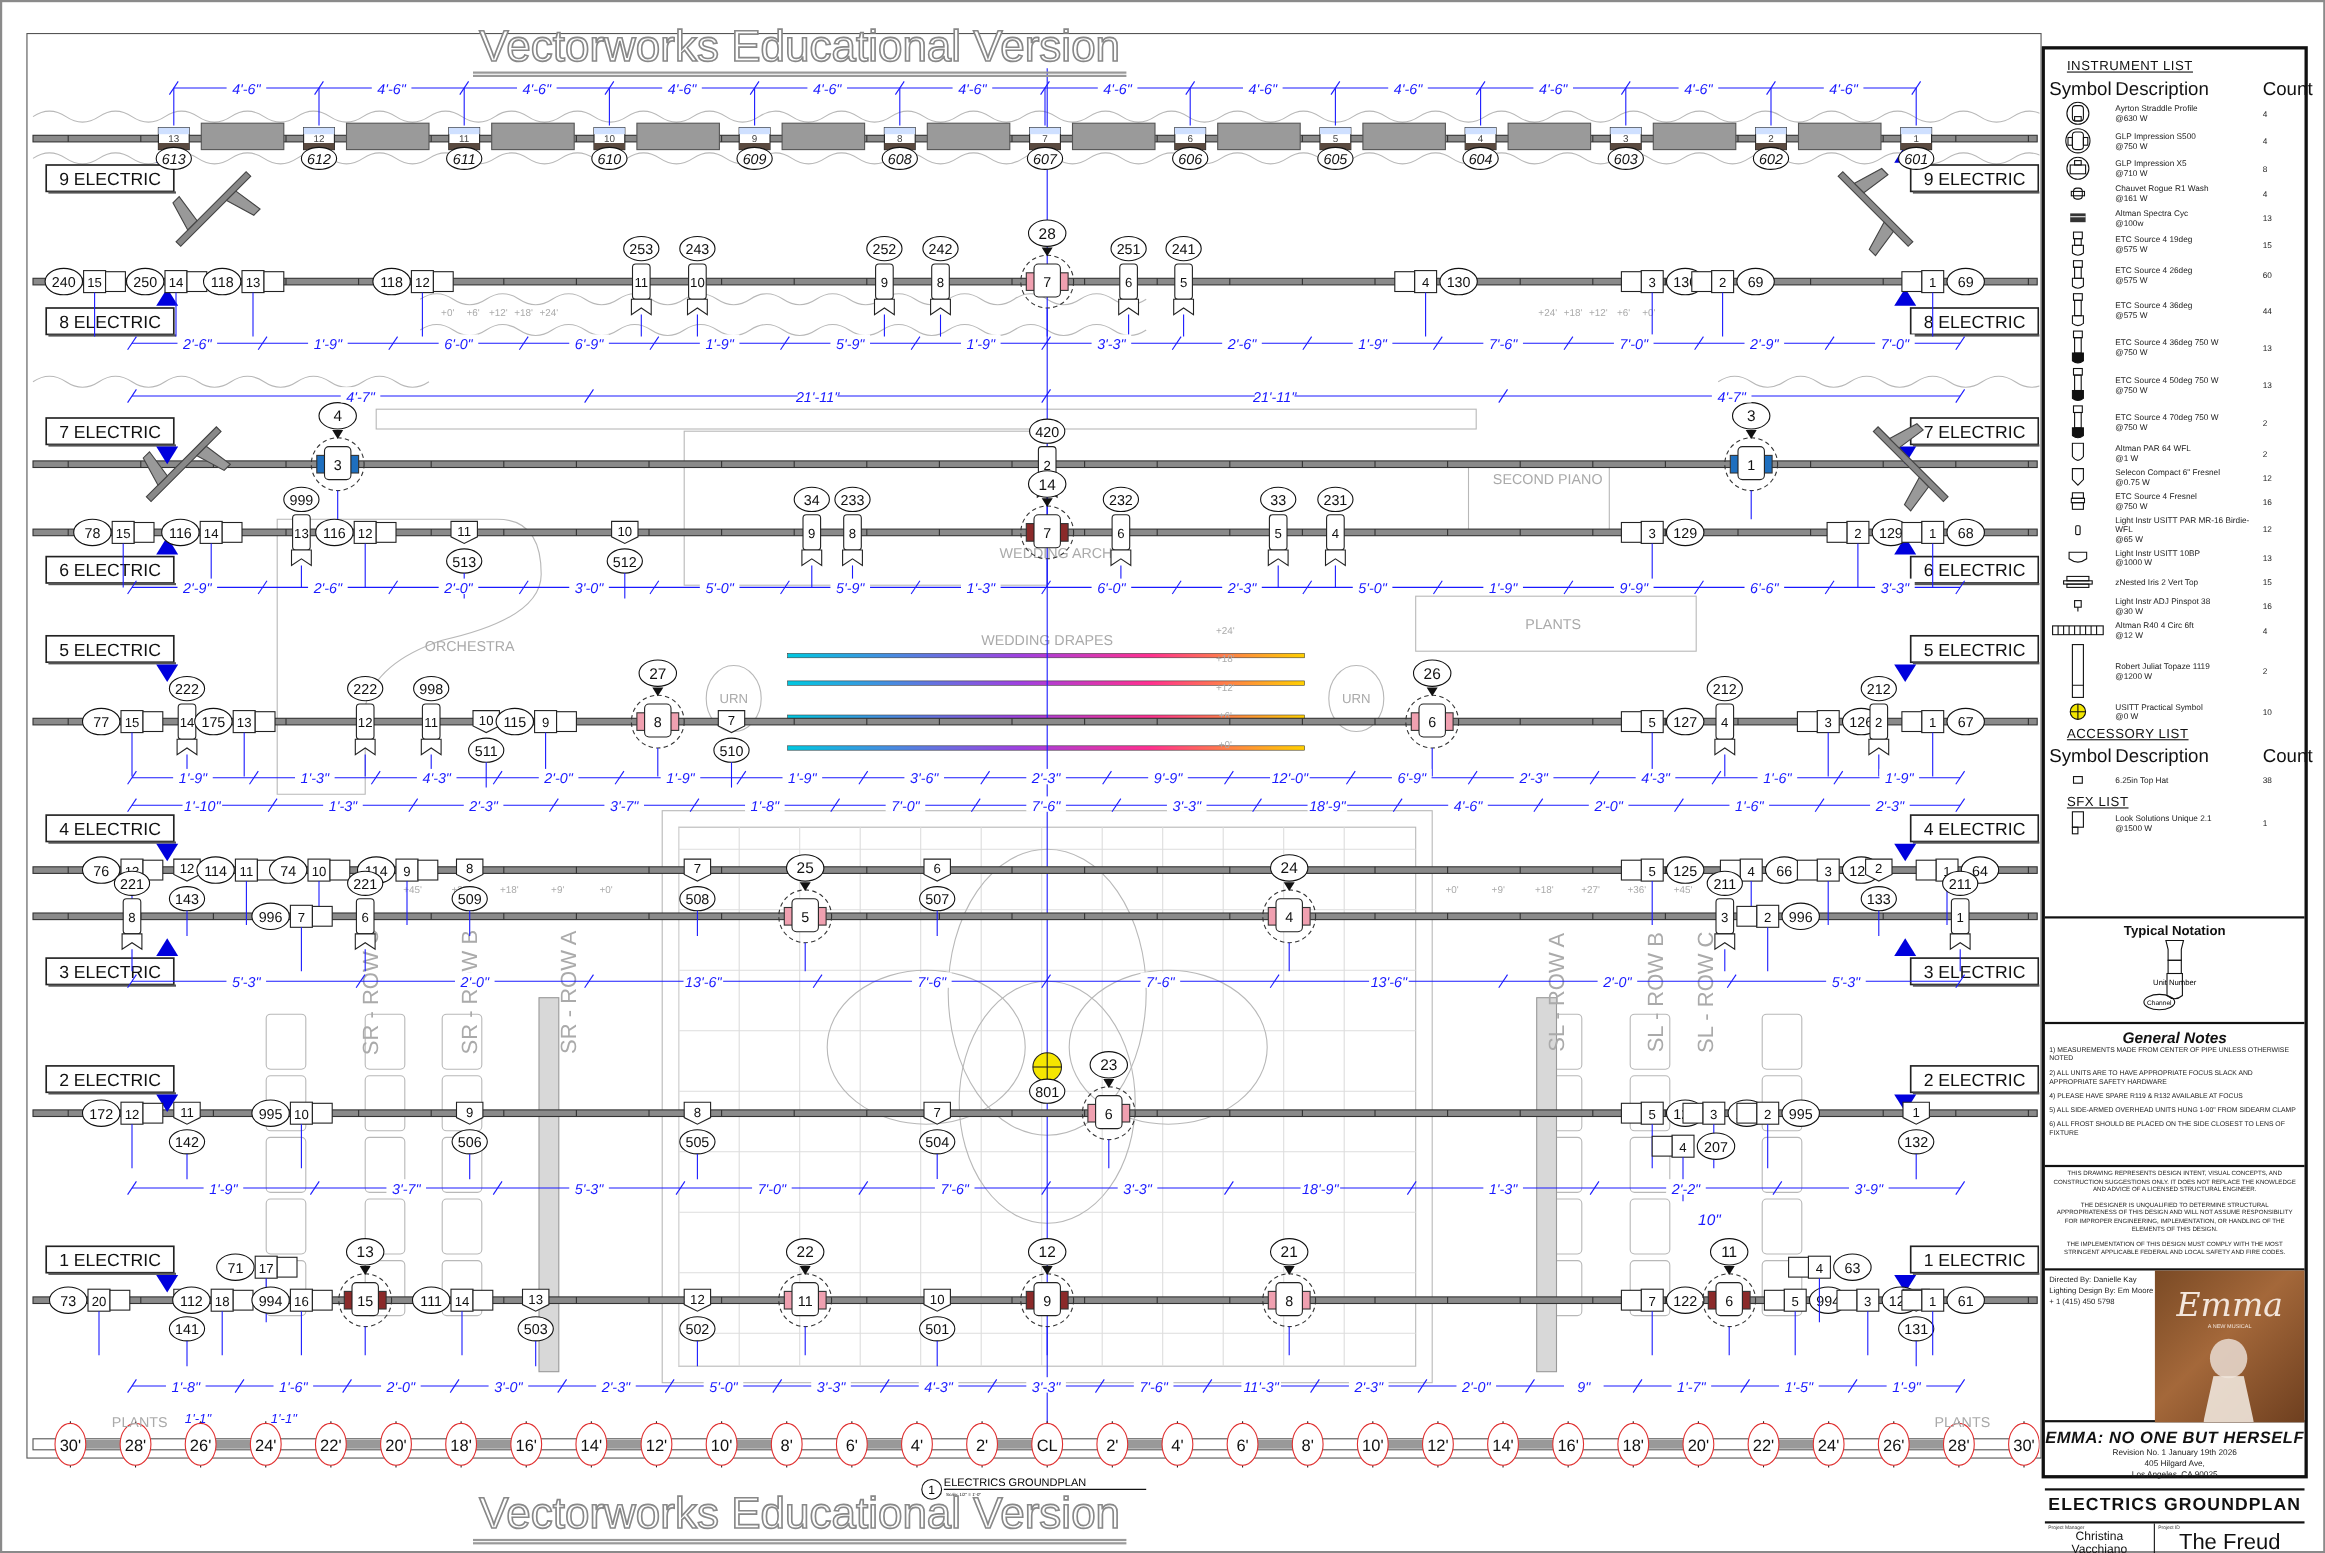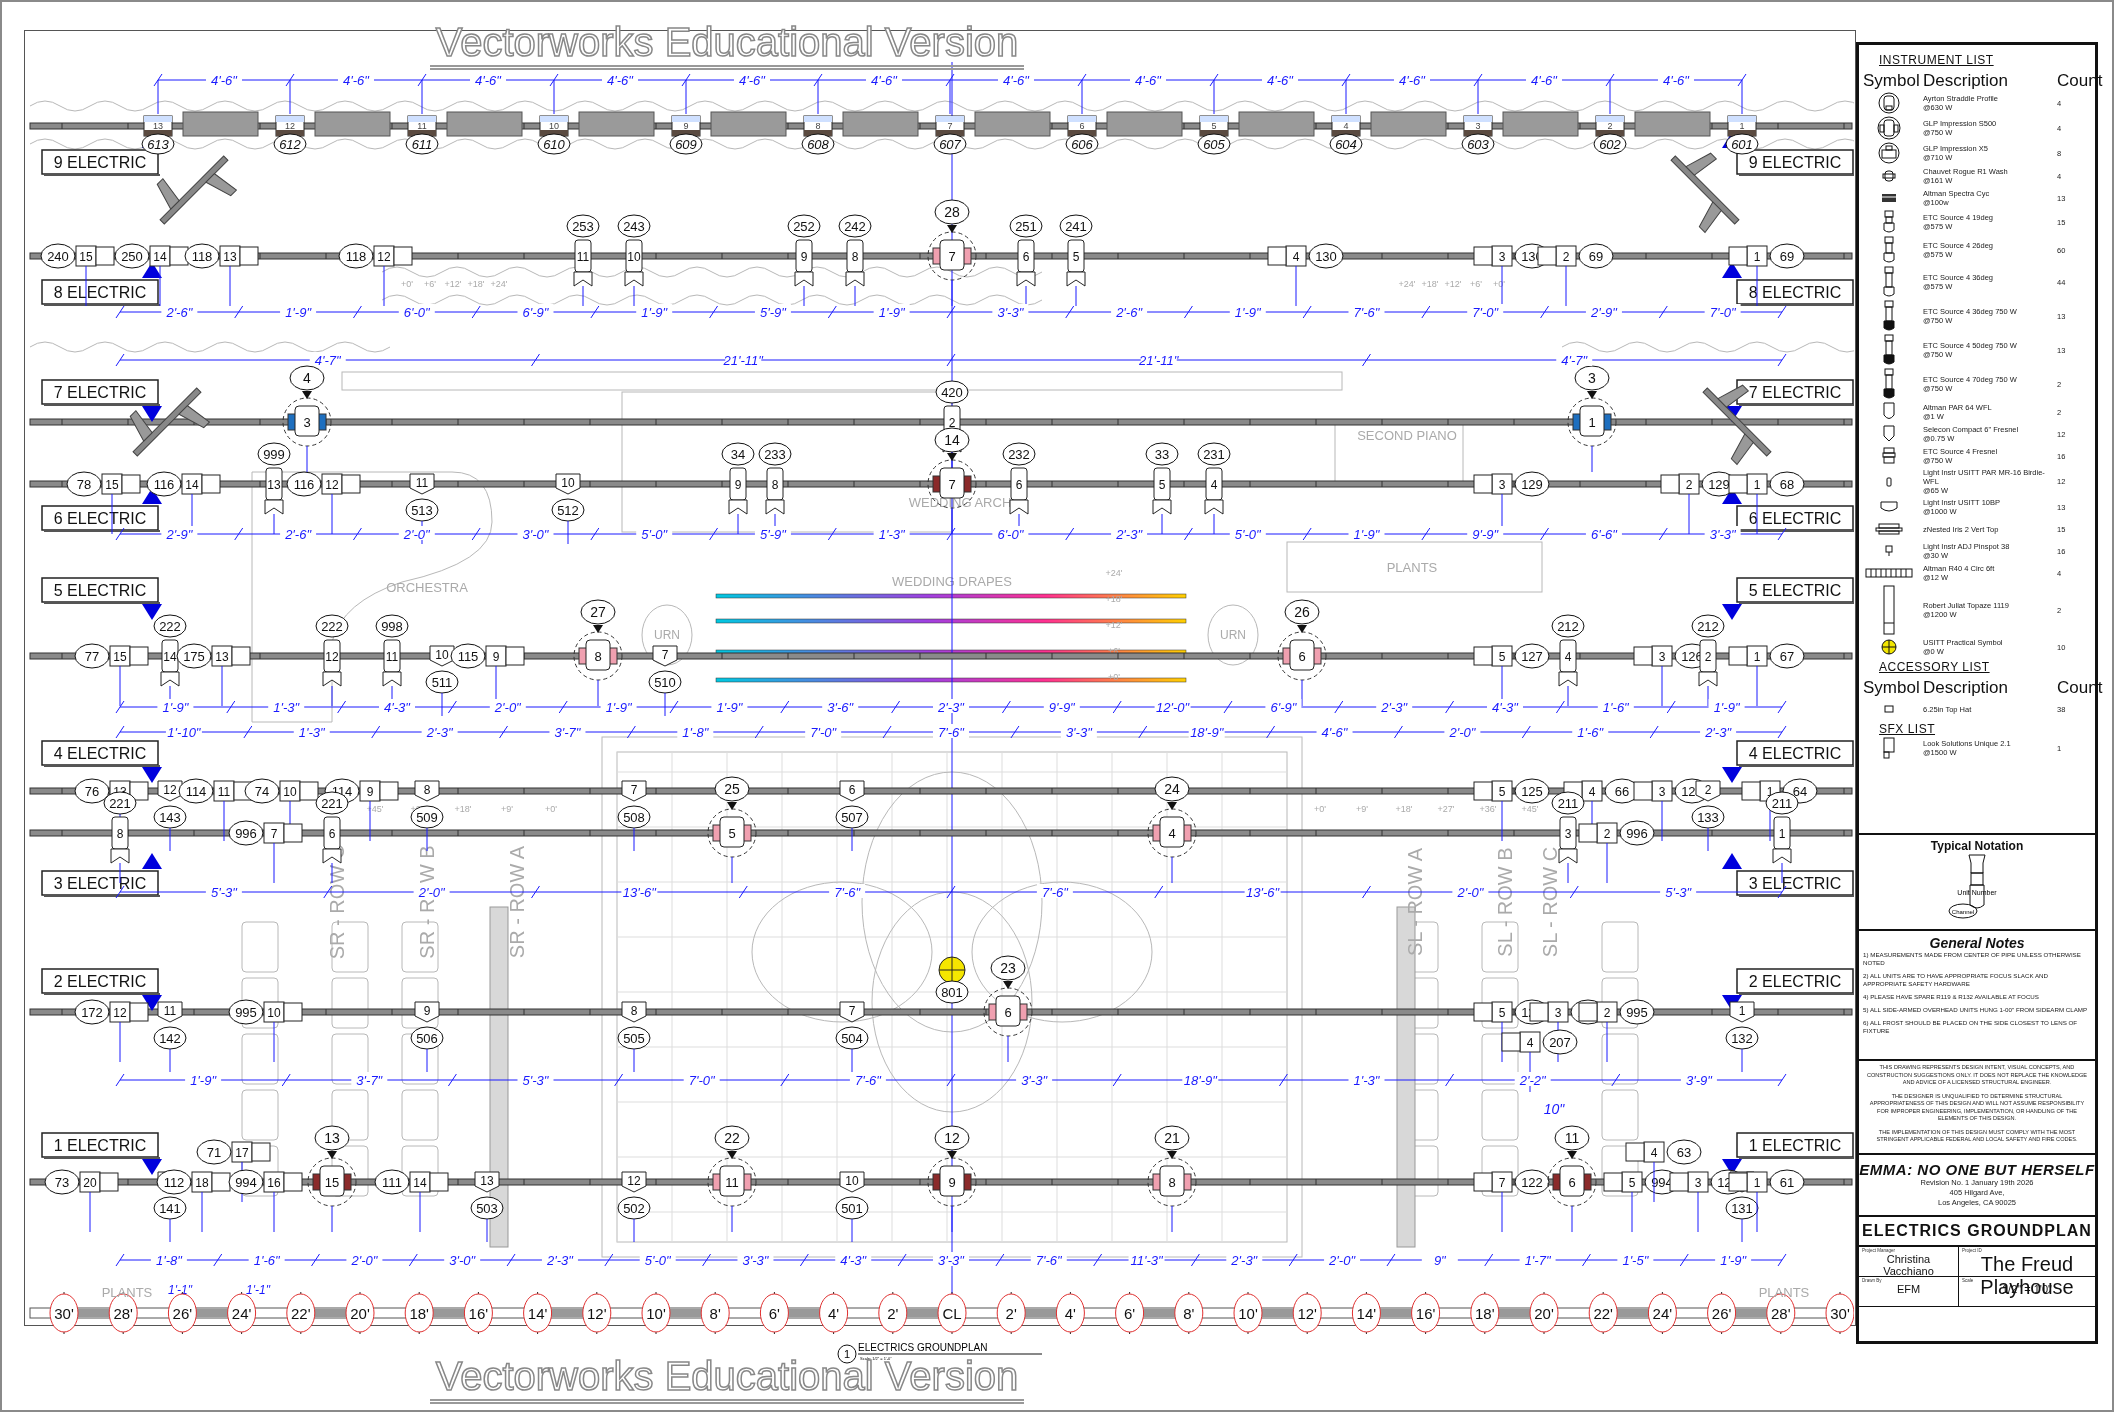--- a/index.html
+++ b/index.html
@@ -2316,20 +2316,33 @@
       <div class="notes-item">5) ALL SIDE-ARMED OVERHEAD UNITS HUNG 1-00" FROM SIDEARM CLAMP</div>
       <div class="notes-item">6) ALL FROST SHOULD BE PLACED ON THE SIDE CLOSEST TO LENS OF FIXTURE</div>
     </div>
 
     <div class="tb-sec" style="height:94px;">
       <div class="disc">THIS DRAWING REPRESENTS DESIGN INTENT, VISUAL CONCEPTS, AND CONSTRUCTION SUGGESTIONS ONLY. IT DOES NOT REPLACE THE KNOWLEDGE AND ADVICE OF A LICENSED STRUCTURAL ENGINEER.</div>
       <div class="disc">THE DESIGNER IS UNQUALIFIED TO DETERMINE STRUCTURAL APPROPRIATENESS OF THIS DESIGN AND WILL NOT ASSUME RESPONSIBILITY FOR IMPROPER ENGINEERING, IMPLEMENTATION, OR HANDLING OF THE ELEMENTS OF THIS DESIGN.</div>
       <div class="disc">THE IMPLEMENTATION OF THIS DESIGN MUST COMPLY WITH THE MOST STRINGENT APPLICABLE FEDERAL AND LOCAL SAFETY AND FIRE CODES.</div>
     </div>
 
+    <div class="tb-sec" style="height:138px;">
+      <div class="credits">
+        <div>Directed By: Danielle Kay</div>
+        <div>Lighting Design By: Em Moore</div>
+        <div>+ 1 (415) 450 5798</div>
+      </div>
+      <div class="poster">
+        <div class="pt">Emma</div>
+        <div class="ps">A NEW MUSICAL</div>
+        <div class="fig"></div>
+        <div class="fig2"></div>
+      </div>
+    </div>
 
     <div class="tb-sec" style="height:56px;">
       <div class="show-title">EMMA: NO ONE BUT HERSELF</div>
       <div class="show-sub">Revision No. 1 January 19th 2026</div>
       <div class="show-sub">405 Hilgard Ave,</div>
       <div class="show-sub">Los Angeles, CA 90025</div>
     </div>
 
     <div class="tb-sec sheet-title">ELECTRICS GROUNDPLAN</div>
 

